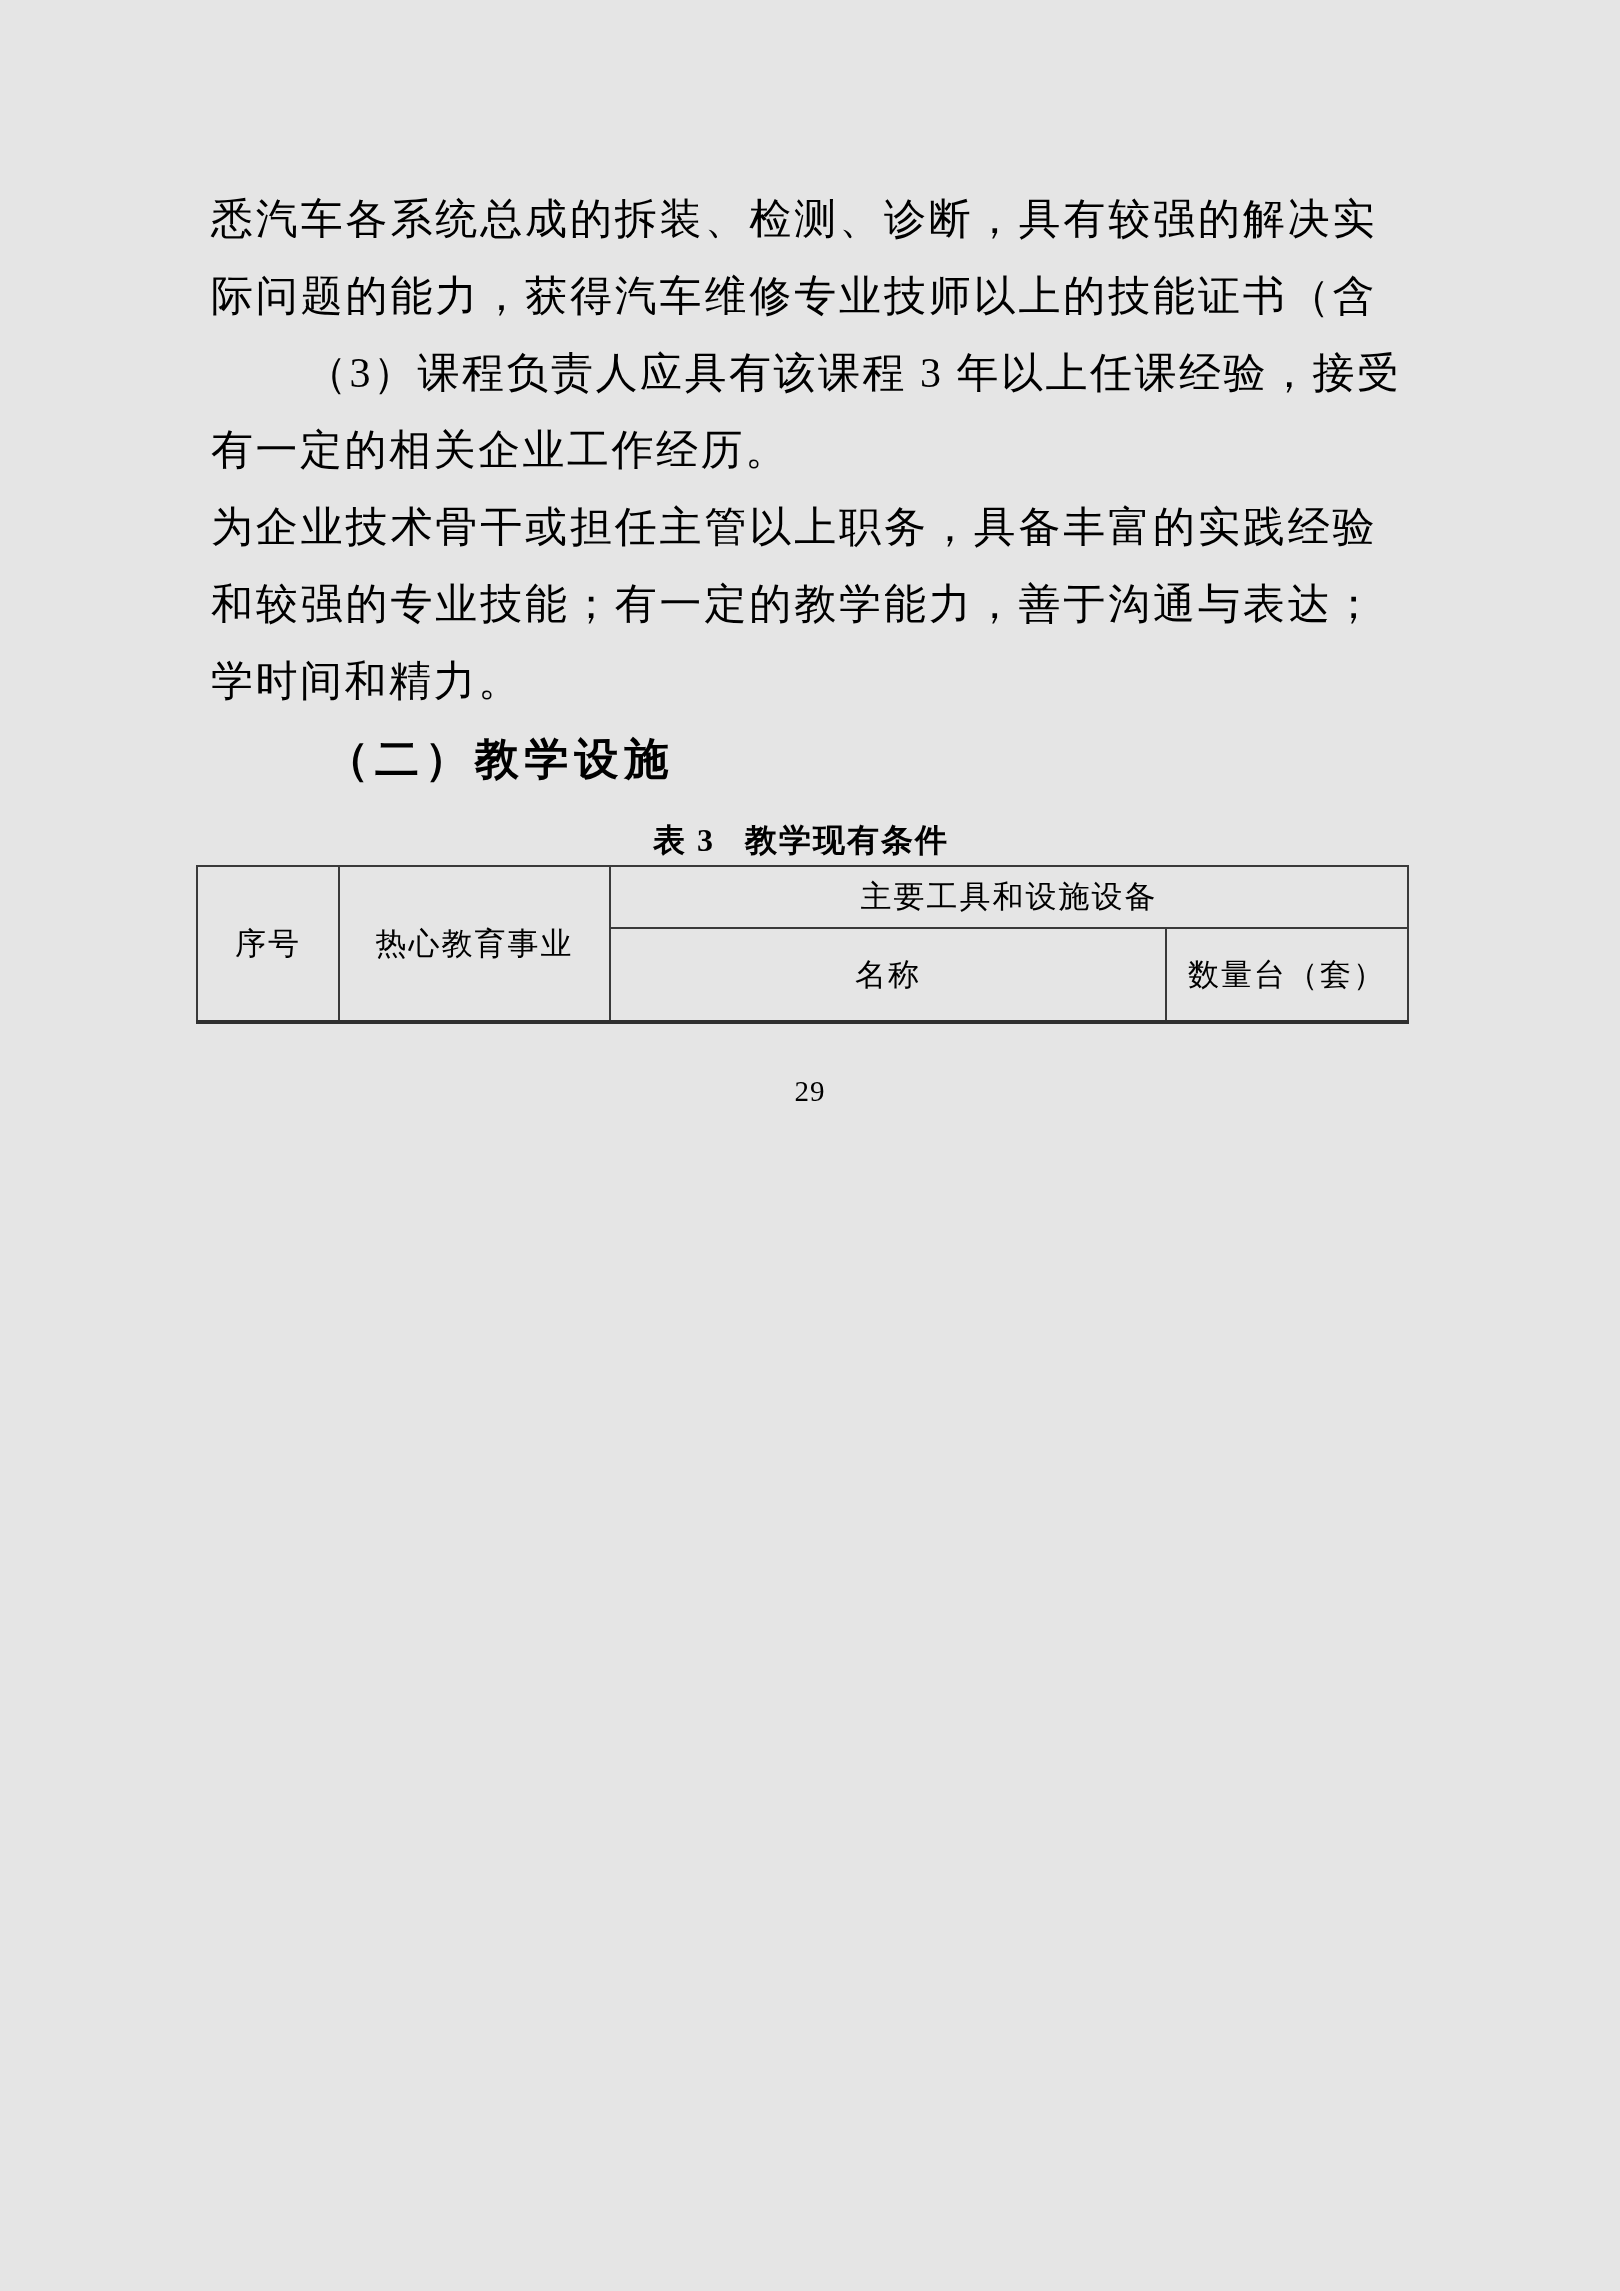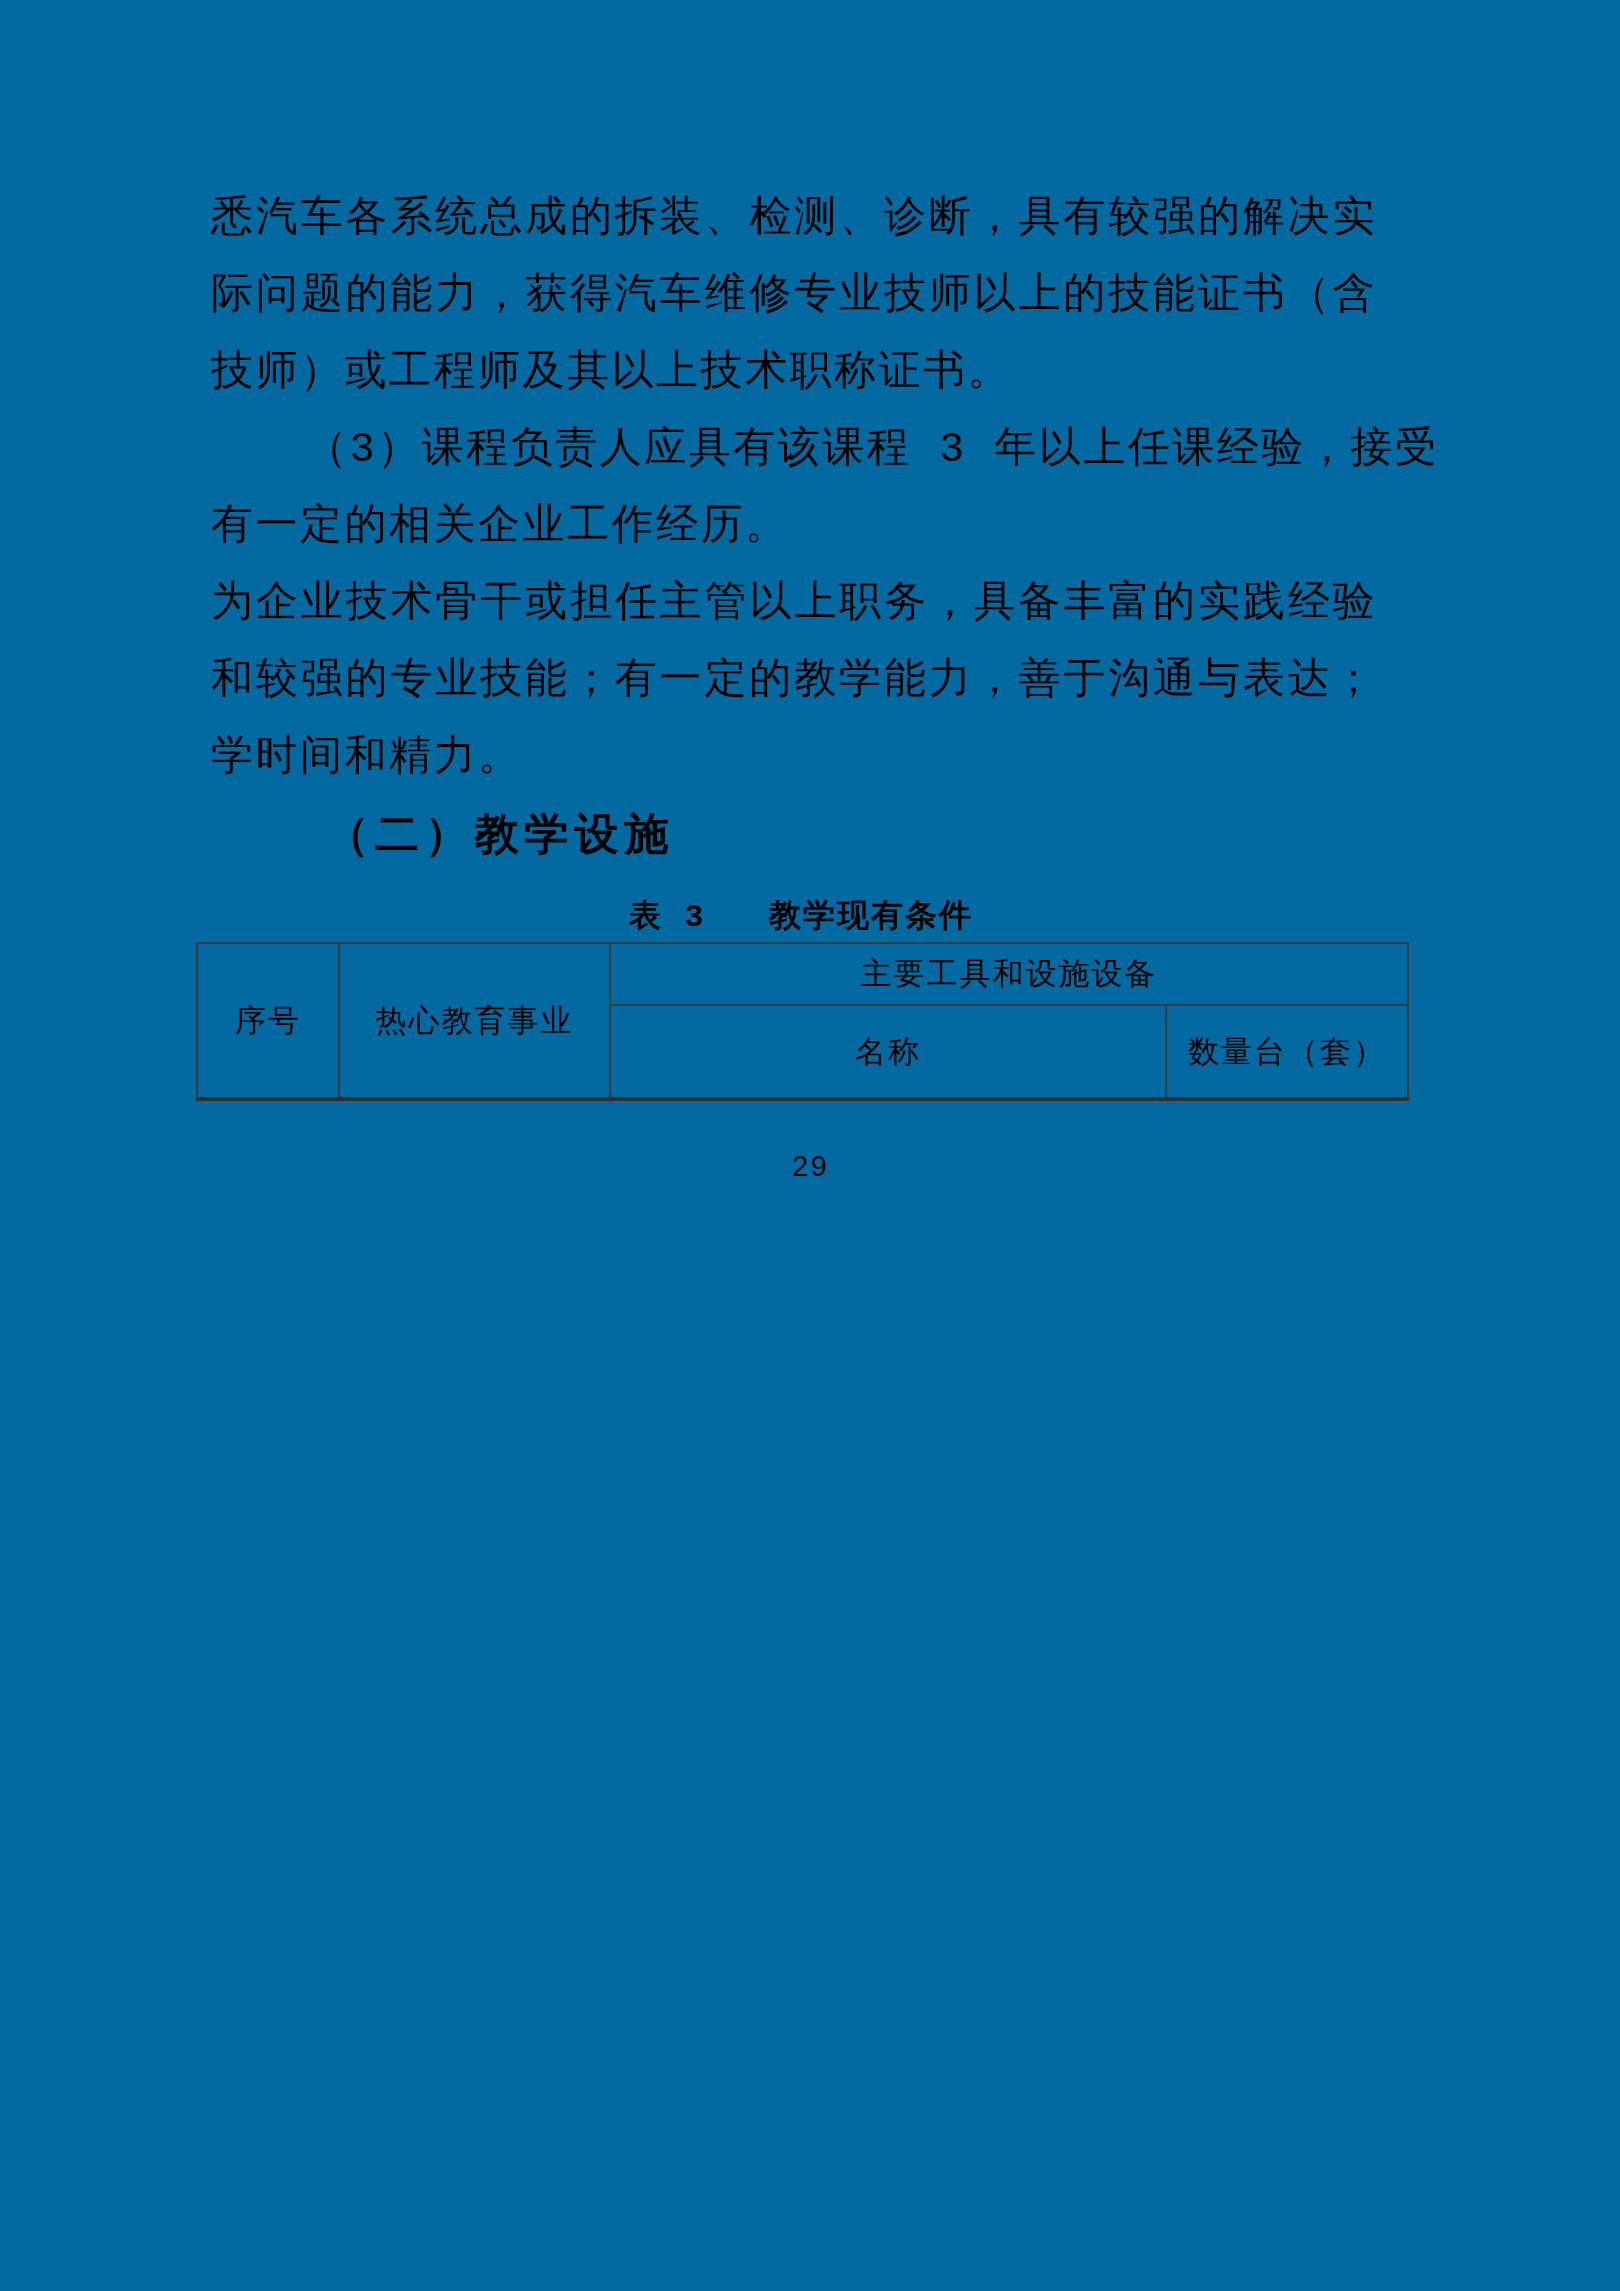--- a/index.html
+++ b/index.html
@@ -1,21 +1,21 @@
 <!DOCTYPE html>
 <html><head>
 <meta charset="utf-8">
 <style>
   html,body{margin:0;padding:0;background:#888;}
   .page{
     position:relative;
     width:1620px;height:2292px;
     margin:0 auto;
-    background:#0369a1;
-    font-family:Liberation Mono, monospace;
+    background:#e5e5e5;
+    font-family:Liberation Serif, serif;
     color:#000;
     box-sizing:border-box;
     padding-top:181px;
     overflow:hidden;
   }
   .body-text{
     margin-left:211px;
     width:1166px;
     font-size:42px;
     letter-spacing:2.5px;
@@ -81,21 +81,20 @@
   }
 </style>
 </head>
 <body>
 
 <div class="page">
 
   <div class="body-text" id="bodyText">
       <div class="tl jl">悉汽车各系统总成的拆装、检测、诊断，具有较强的解决实</div>
       <div class="tl jl">际问题的能力，获得汽车维修专业技师以上的技能证书（含</div>
-      <div class="tl">技师）或工程师及其以上技术职称证书。</div>
       <div class="tl jl ind">（3）课程负责人应具有该课程 3 年以上任课经验，接受</div>
       <div class="tl">有一定的相关企业工作经历。</div>
       <div class="tl jl">为企业技术骨干或担任主管以上职务，具备丰富的实践经验</div>
       <div class="tl jl">和较强的专业技能；有一定的教学能力，善于沟通与表达；</div>
       <div class="tl">学时间和精力。</div>
     </div>
 
   <div class="heading">（二）教学设施</div>
 
   <div class="caption">表 3   教学现有条件</div>

